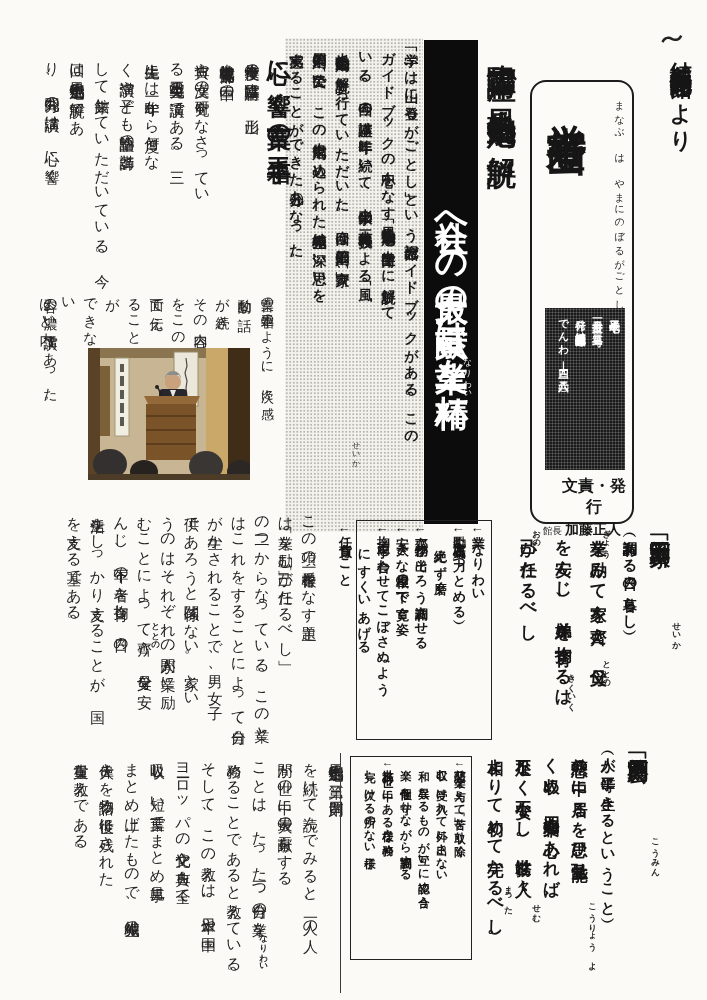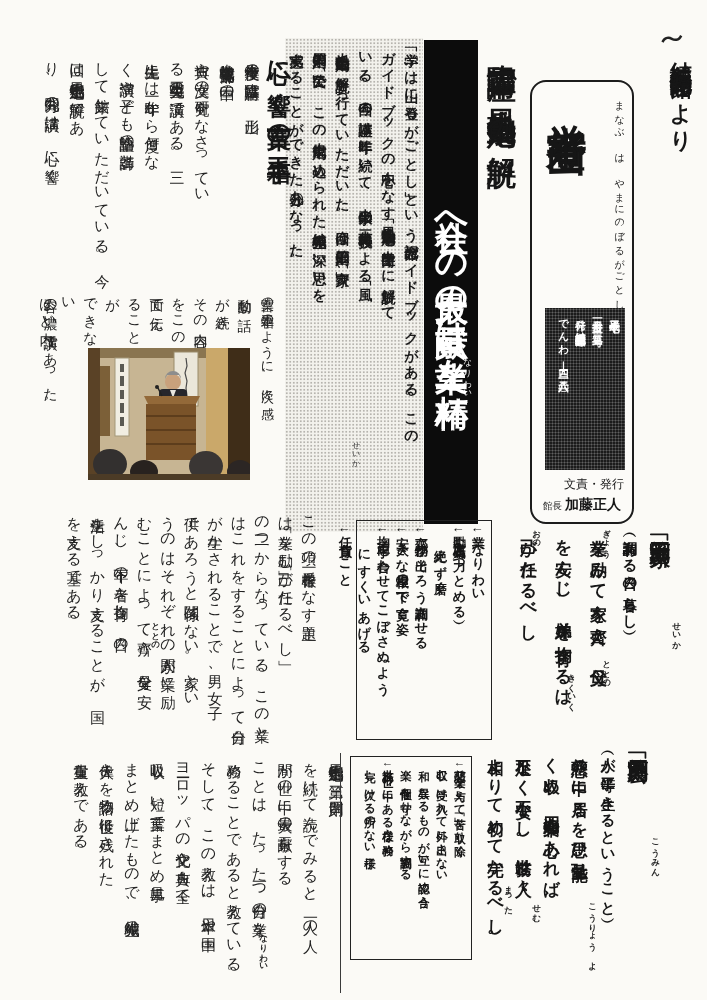--- a/index.html
+++ b/index.html
@@ -19,21 +19,21 @@
   .masthead{left:666px;top:45px;font-size:22px;font-weight:700;letter-spacing:2px;}
 
   
   .titlebox{left:530px;top:80px;width:100px;height:440px;border:2.5px solid #1c1c1c;border-radius:16px;background:#fcfbf8;}
   .tb-furi{right:6px;top:12px;font-size:10px;letter-spacing:2px;color:#222;}
   .tb-calli{left:8px;top:10px;font-size:40px;font-weight:700;letter-spacing:3px;font-family:"DejaVu Serif",serif;transform:skewY(-2deg);}
   .tb-panel{left:13px;top:226px;width:80px;height:162px;background:#1b1b1b;
     background-image:radial-gradient(rgba(255,255,255,.3) .8px,transparent 1.2px);background-size:3px 3px;
     color:#fff;font-size:10.5px;font-weight:700;line-height:17px;letter-spacing:.5px;padding:4px 2px;box-sizing:border-box;}
   .tb-credit{left:0;top:394px;width:100%;text-align:center;}
-  .tb-credit .c1{font-size:12px;font-weight:400;padding-left:24px;}
+  .tb-credit .c1{font-size:16px;font-weight:700;padding-left:24px;}
   .tb-credit .c2{font-size:14px;font-weight:700;margin-top:3px;}
   .tb-credit .c2 .role{font-size:9.5px;font-weight:400;margin-right:3px;}
 
   
   .hl-sub{left:482px;top:42px;font-size:29px;font-weight:700;letter-spacing:2px;}
   .hl-bar{left:424px;top:40px;width:54px;height:484px;background:#0c0c0c;display:flex;align-items:center;justify-content:center;}
   .hl-main{writing-mode:vertical-rl;color:#fff;font-size:33px;font-weight:700;letter-spacing:-1px;}
   .hl-furi{left:462px;top:352px;color:#fff;font-size:8.5px;letter-spacing:1px;}
 
   

